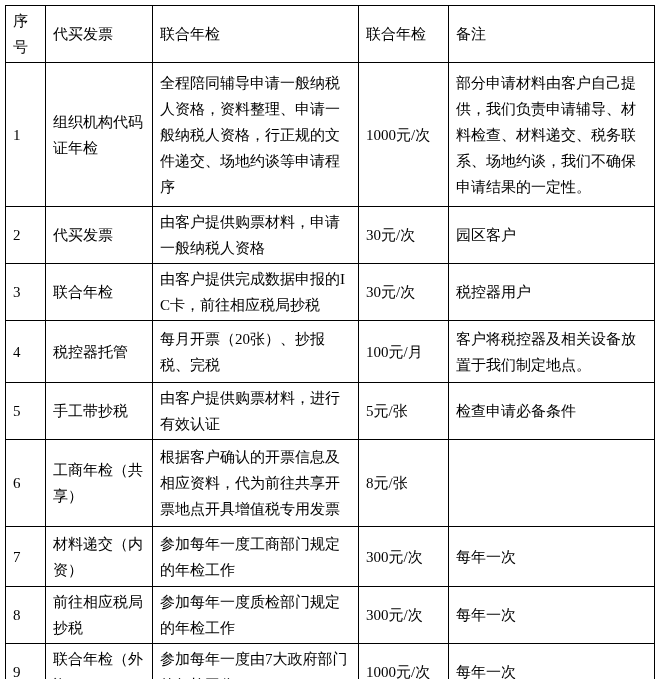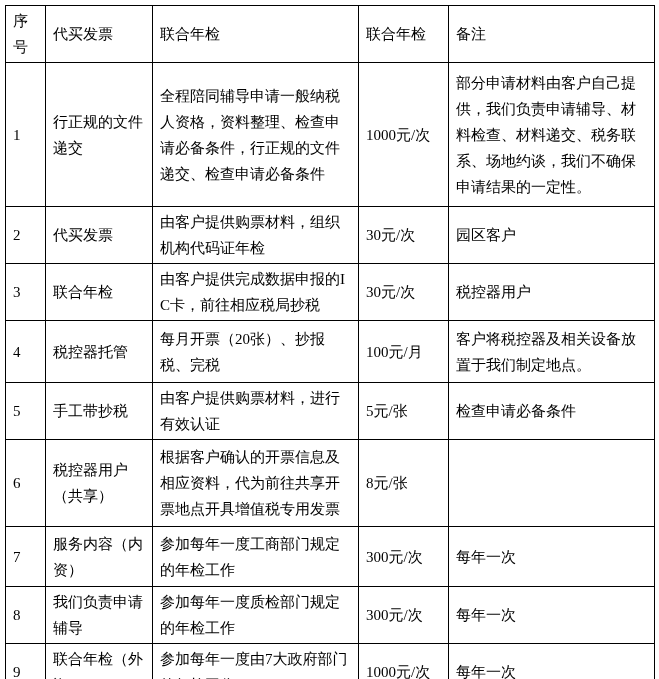--- a/index.html
+++ b/index.html
@@ -54,29 +54,29 @@
       <th class="c-no">序号</th>
       <th class="c-item">代买发票</th>
       <th class="c-content">联合年检</th>
       <th class="c-fee">联合年检</th>
       <th class="c-note">备注</th>
     </tr>
   </thead>
   <tbody>
     <tr style="height:144px">
       <td class="c-no">1</td>
-      <td class="c-item">行正规的文件递交</td>
-      <td class="c-content">全程陪同辅导申请一般纳税人资格，资料整理、检查申请必备条件，行正规的文件递交、检查申请必备条件</td>
+      <td class="c-item">组织机构代码证年检</td>
+      <td class="c-content">全程陪同辅导申请一般纳税人资格，资料整理、申请一般纳税人资格，行正规的文件递交、场地约谈等申请程序</td>
       <td class="c-fee">1000元/次</td>
       <td class="c-note">部分申请材料由客户自己提供，我们负责申请辅导、材料检查、材料递交、税务联系、场地约谈，我们不确保申请结果的一定性。</td>
     </tr>
     <tr style="height:52px">
       <td class="c-no">2</td>
       <td class="c-item">代买发票</td>
-      <td class="c-content">由客户提供购票材料，组织机构代码证年检</td>
+      <td class="c-content">由客户提供购票材料，申请一般纳税人资格</td>
       <td class="c-fee">30元/次</td>
       <td class="c-note">园区客户</td>
     </tr>
     <tr style="height:54px">
       <td class="c-no">3</td>
       <td class="c-item">联合年检</td>
       <td class="c-content">由客户提供完成数据申报的IC卡，前往相应税局抄税</td>
       <td class="c-fee">30元/次</td>
       <td class="c-note">税控器用户</td>
     </tr>
@@ -89,35 +89,35 @@
     </tr>
     <tr style="height:53px">
       <td class="c-no">5</td>
       <td class="c-item">手工带抄税</td>
       <td class="c-content">由客户提供购票材料，进行有效认证</td>
       <td class="c-fee">5元/张</td>
       <td class="c-note">检查申请必备条件</td>
     </tr>
     <tr style="height:87px">
       <td class="c-no">6</td>
-      <td class="c-item">税控器用户（共享）</td>
+      <td class="c-item">工商年检（共享）</td>
       <td class="c-content">根据客户确认的开票信息及相应资料，代为前往共享开票地点开具增值税专用发票</td>
       <td class="c-fee">8元/张</td>
       <td class="c-note"></td>
     </tr>
     <tr style="height:60px">
       <td class="c-no">7</td>
-      <td class="c-item">服务内容（内资）</td>
+      <td class="c-item">材料递交（内资）</td>
       <td class="c-content">参加每年一度工商部门规定的年检工作</td>
       <td class="c-fee">300元/次</td>
       <td class="c-note">每年一次</td>
     </tr>
     <tr style="height:53px">
       <td class="c-no">8</td>
-      <td class="c-item">我们负责申请辅导</td>
+      <td class="c-item">前往相应税局抄税</td>
       <td class="c-content">参加每年一度质检部门规定的年检工作</td>
       <td class="c-fee">300元/次</td>
       <td class="c-note">每年一次</td>
     </tr>
     <tr style="height:55px">
       <td class="c-no">9</td>
       <td class="c-item">联合年检（外资）</td>
       <td class="c-content">参加每年一度由7大政府部门的年检工作</td>
       <td class="c-fee">1000元/次</td>
       <td class="c-note">每年一次</td>

